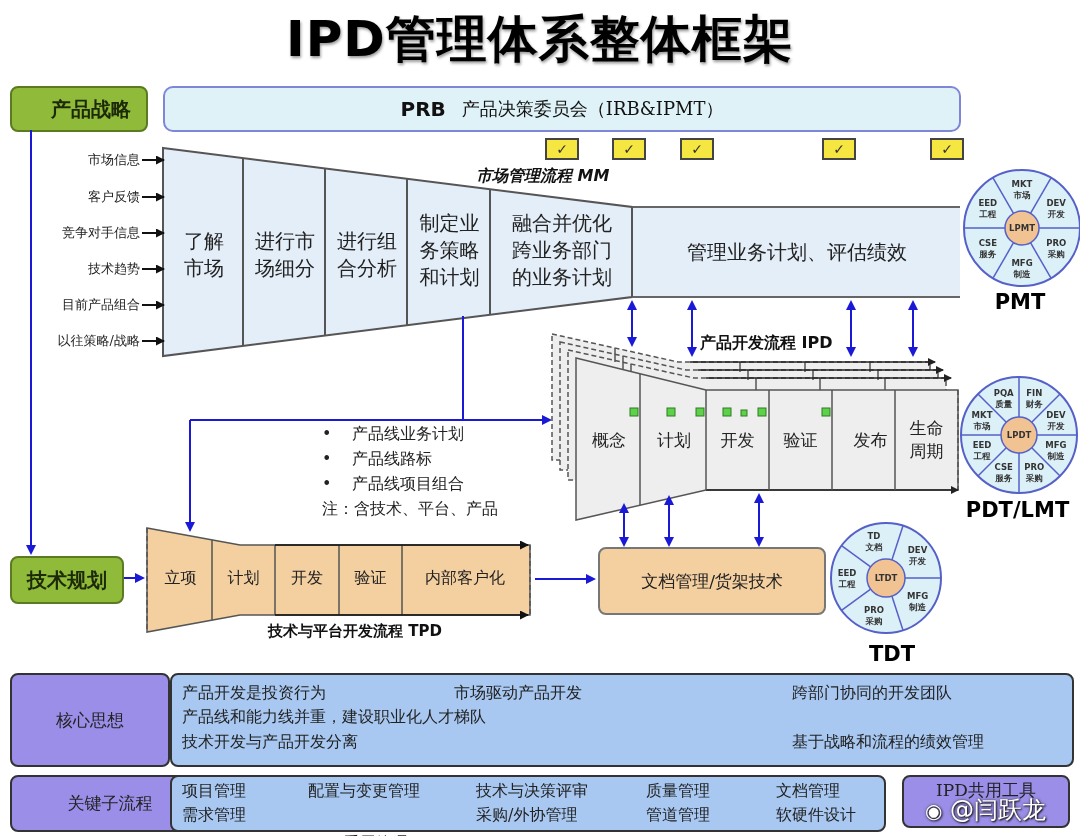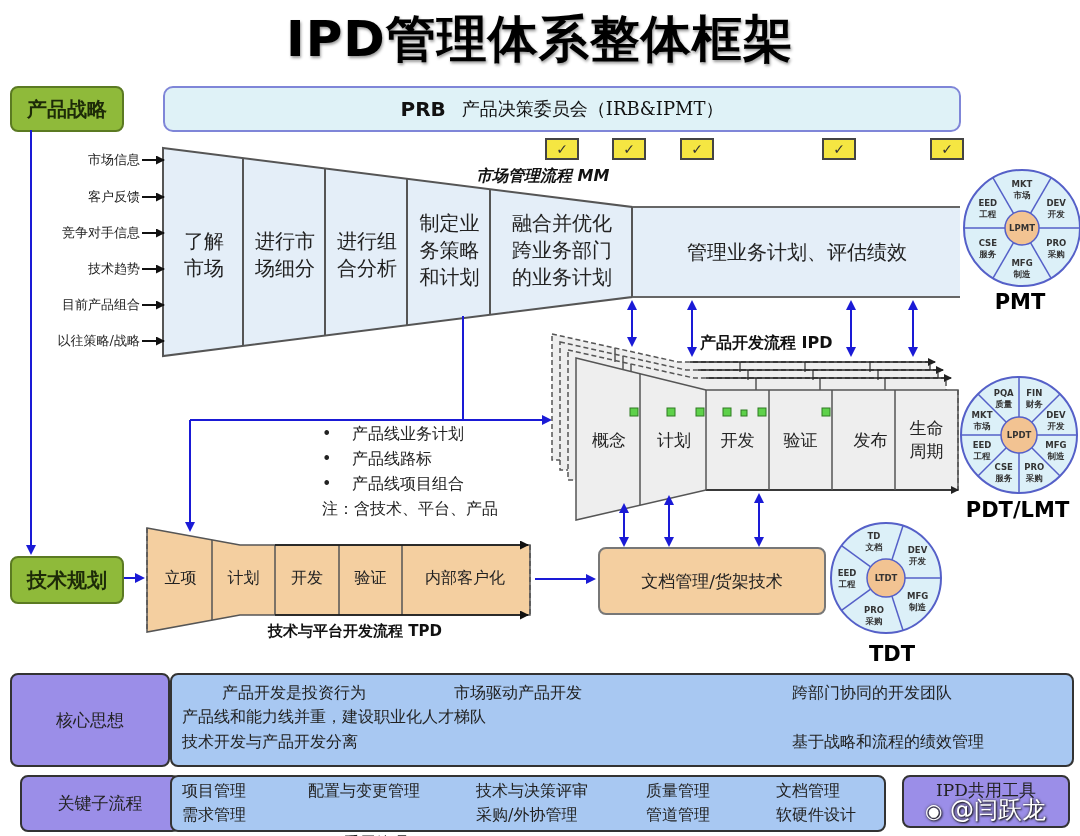--- a/index.html
+++ b/index.html
@@ -31,21 +31,21 @@
   .tp-box { left:598px; top:547px; width:224px; height:64px; background:#f4cfa0; border:2px solid #777;
             border-radius:8px; display:flex; align-items:center; justify-content:center;
             font-family:"DejaVu Serif", serif; font-size:17px; color:#222; }
   .watermark { font-size:24px; color:#fff; text-shadow:0 0 3px #333, 1px 1px 2px #000; }
 </style>
 </head>
 <body>
 
 <div class="abs title">IPD管理体系整体框架</div>
 
-<div class="abs green-box" style="left:10px;top:86px;width:110px;height:42px;">产品战略</div>
+<div class="abs green-box" style="left:10px;top:86px;width:110px;height:42px;padding-left:24px;">产品战略</div>
 
 <div class="abs prb">
   <b>PRB</b>
   <span>产品决策委员会（IRB&amp;IPMT）</span>
 </div>
 
 <div id="checks">
     <div class="abs check" style="left: 545px; top: 138px;">✓</div>
     <div class="abs check" style="left: 612px; top: 138px;">✓</div>
     <div class="abs check" style="left: 680px; top: 138px;">✓</div>
@@ -294,29 +294,29 @@
 <div class="abs label-bold" style="left:268px;top:622px;font-size:15px;">技术与平台开发流程 TPD</div>
 
 <div class="abs tp-box">文档管理/货架技术</div>
 
 <div class="abs wheel-label" style="left:960px;top:290px;width:120px;">PMT</div>
 <div class="abs wheel-label" style="left:955px;top:498px;width:125px;">PDT/LMT</div>
 <div class="abs wheel-label" style="left:832px;top:642px;width:120px;">TDT</div>
 
 <div class="abs bottom-head" style="left:10px;top:673px;width:156px;height:90px;">核心思想</div>
 <div class="abs bottom-body" style="left:170px;top:673px;width:900px;height:90px;">
-  <div class="abs" style="left:10px;top:8px;margin-left:40px;">产品开发是投资行为</div>
+  <div class="abs" style="left:10px;top:8px;">产品开发是投资行为</div>
   <div class="abs" style="left:282px;top:8px;">市场驱动产品开发</div>
   <div class="abs" style="left:620px;top:8px;">跨部门协同的开发团队</div>
   <div class="abs" style="left:10px;top:32px;">产品线和能力线并重，建设职业化人才梯队</div>
   <div class="abs" style="left:10px;top:57px;">技术开发与产品开发分离</div>
   <div class="abs" style="left:620px;top:57px;">基于战略和流程的绩效管理</div>
 </div>
 
-<div class="abs bottom-head" style="left:20px;top:775px;width:156px;height:53px;">关键子流程</div>
+<div class="abs bottom-head" style="left:10px;top:775px;width:156px;height:53px;padding-left:20px;">关键子流程</div>
 <div class="abs bottom-body" style="left:170px;top:775px;width:712px;height:53px;">
   <div class="abs" style="left:10px;top:4px;">项目管理</div>
   <div class="abs" style="left:136px;top:4px;">配置与变更管理</div>
   <div class="abs" style="left:304px;top:4px;">技术与决策评审</div>
   <div class="abs" style="left:474px;top:4px;">质量管理</div>
   <div class="abs" style="left:604px;top:4px;">文档管理</div>
   <div class="abs" style="left:10px;top:28px;">需求管理</div>
   <div class="abs" style="left:136px;top:32px;margin-top:24px;">CBB重用管理</div>
   <div class="abs" style="left:304px;top:28px;">采购/外协管理</div>
   <div class="abs" style="left:474px;top:28px;">管道管理</div>

